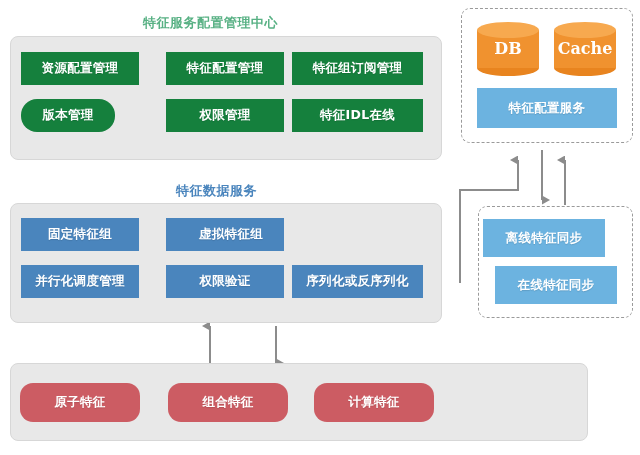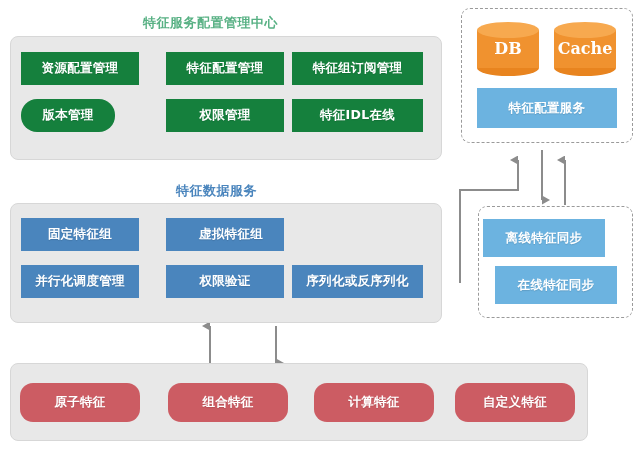--- a/index.html
+++ b/index.html
@@ -170,21 +170,20 @@
 
   <div class="chip chip-blue" style="left:21px; top:265px; width:118px; height:33px;">并行化调度管理</div>
   <div class="chip chip-blue" style="left:166px; top:265px; width:118px; height:33px;">权限验证</div>
   <div class="chip chip-blue" style="left:292px; top:265px; width:131px; height:33px;">序列化或反序列化</div>
 
   <div class="panel" style="left:10px; top:363px; width:578px; height:78px;"></div>
 
   <div class="chip chip-rose" style="left:20px; top:383px; width:120px; height:39px;">原子特征</div>
   <div class="chip chip-rose" style="left:168px; top:383px; width:120px; height:39px;">组合特征</div>
   <div class="chip chip-rose" style="left:314px; top:383px; width:120px; height:39px;">计算特征</div>
-  <div class="chip chip-rose" style="left:455px; top:383px; width:120px; height:39px;">自定义特征</div>
 
   <div class="panel-dashed" style="left:461px; top:8px; width:172px; height:135px;"></div>
 
   <div class="cylinder" style="left:477px; top:22px;">
     <div class="cyl-bottom"></div>
     <div class="cyl-body"></div>
     <div class="cyl-top"></div>
     <div class="cyl-label">DB</div>
   </div>
 

